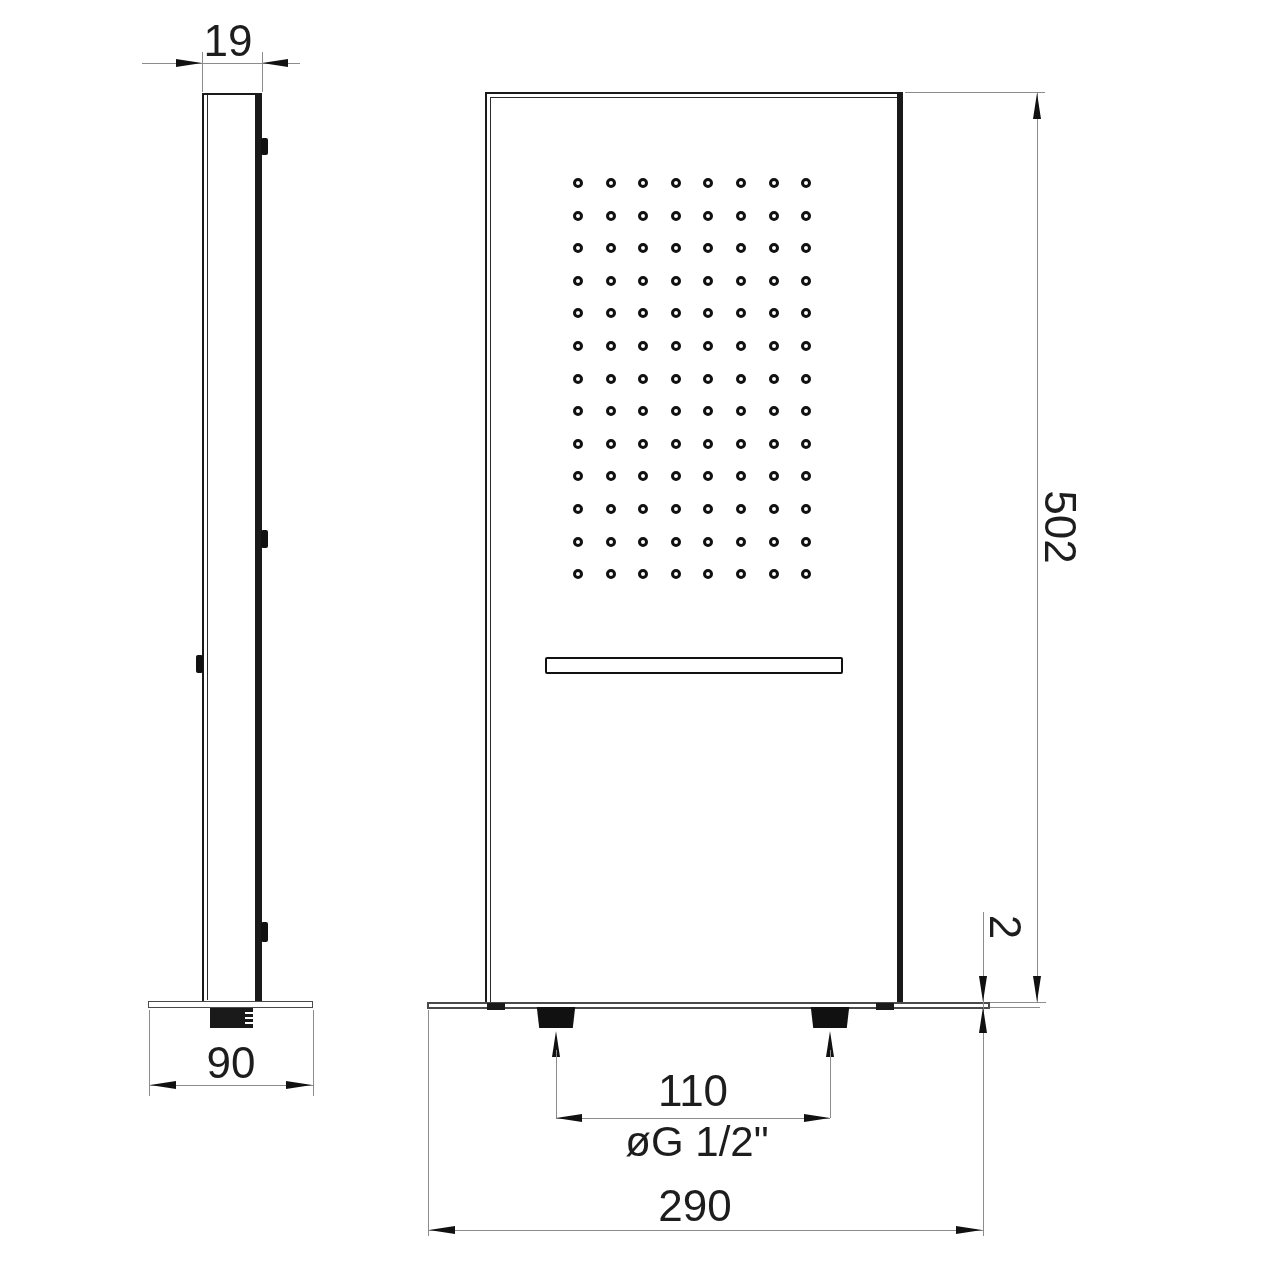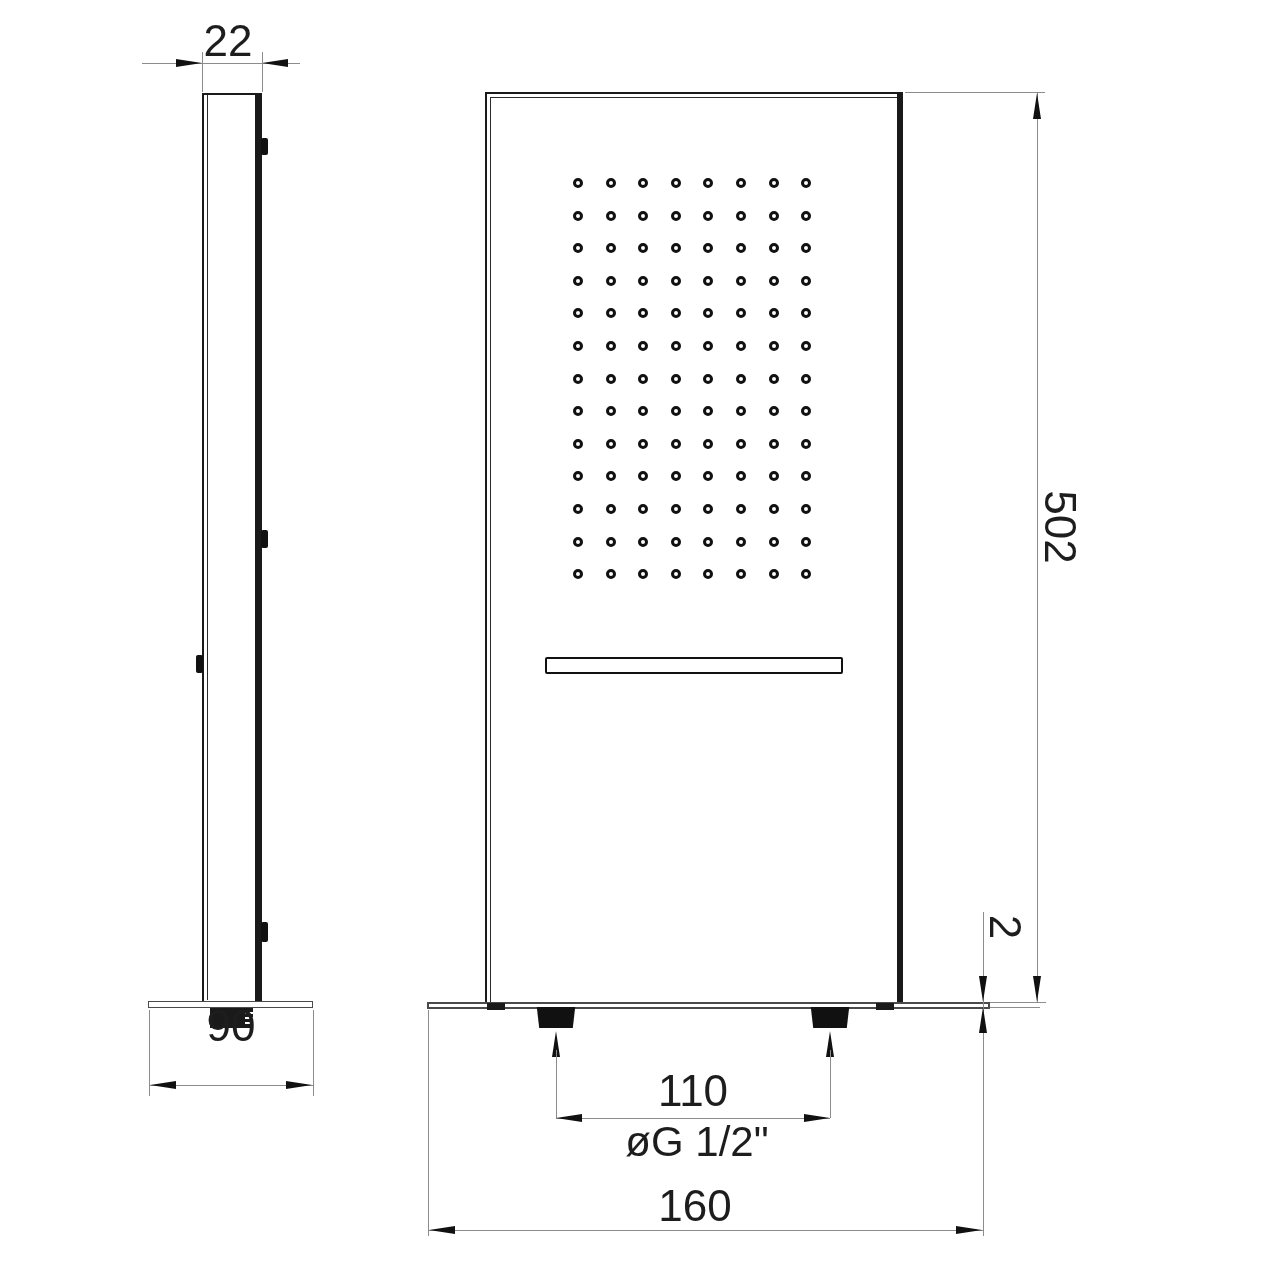--- a/index.html
+++ b/index.html
@@ -39,21 +39,21 @@
   .slot{position:absolute;box-sizing:border-box;border:2.5px solid #111;background:#fff;border-radius:2px;}
   .plate{position:absolute;box-sizing:border-box;background:#fff;}
 </style>
 </head>
 <body>
 
 <div id="canvas">
 
   <div>
 
-    <div class="dim-text" style="left:168px;top:19px;width:120px;">22</div>
+    <div class="dim-text" style="left:168px;top:19px;width:120px;">19</div>
     <div class="dl" style="left:142px;top:63px;width:158px;height:1px;"></div>
     <div class="ar-r" style="left:176px;top:59px;"></div>
     <div class="ar-l" style="left:262px;top:59px;"></div>
     <div class="dl" style="left:202px;top:52px;width:1px;height:40px;"></div>
     <div class="dl" style="left:262px;top:52px;width:1px;height:40px;"></div>
 
     <div class="ln" style="left:202px;top:93px;width:2px;height:909px;"></div>
     <div class="ln1" style="left:207px;top:95px;width:1px;height:905px;"></div>
     <div class="ln" style="left:202px;top:93px;width:60px;height:2px;"></div>
     <div class="ln" style="left:255px;top:93px;width:7px;height:909px;"></div>
@@ -67,21 +67,21 @@
     <div class="solid" style="left:210px;top:1008px;width:43px;height:20px;"></div>
     <div class="ln" style="left:245px;top:1012px;width:8px;height:2px;background:#fff;"></div>
     <div class="ln" style="left:245px;top:1017px;width:8px;height:2px;background:#fff;"></div>
     <div class="ln" style="left:245px;top:1022px;width:8px;height:2px;background:#fff;"></div>
 
     <div class="dl" style="left:149px;top:1010px;width:1px;height:86px;"></div>
     <div class="dl" style="left:313px;top:1010px;width:1px;height:86px;"></div>
     <div class="dl" style="left:149px;top:1085px;width:164px;height:1px;"></div>
     <div class="ar-l" style="left:150px;top:1081px;"></div>
     <div class="ar-r" style="left:286px;top:1081px;"></div>
-    <div class="dim-text" style="left:171px;top:1004px;width:120px;">90</div>
+    <div class="dim-text" style="left:171px;top:1041px;width:120px;">90</div>
   </div>
 
   <div>
 
     <div class="ln" style="left:485px;top:92px;width:2px;height:910px;"></div>
     <div class="ln1" style="left:490px;top:97px;width:1px;height:905px;"></div>
     <div class="ln" style="left:485px;top:92px;width:418px;height:2px;"></div>
     <div class="ln1" style="left:490px;top:97px;width:407px;height:1px;"></div>
     <div class="ln" style="left:897px;top:92px;width:6px;height:910px;"></div>
 
@@ -215,21 +215,21 @@
     <div class="ar-l" style="left:556px;top:1114px;"></div>
     <div class="ar-r" style="left:804px;top:1114px;"></div>
     <div class="dim-text" style="left:633px;top:1069px;width:120px;">110</div>
     <div class="dim-text" style="left:597px;top:1121px;width:200px;font-size:42px;">øG 1/2"</div>
 
     <div class="dl" style="left:428px;top:1010px;width:1px;height:226px;"></div>
     <div class="dl" style="left:983px;top:912px;width:1px;height:324px;"></div>
     <div class="dl" style="left:428px;top:1230px;width:555px;height:1px;"></div>
     <div class="ar-l" style="left:429px;top:1226px;"></div>
     <div class="ar-r" style="left:956px;top:1226px;"></div>
-    <div class="dim-text" style="left:635px;top:1184px;width:120px;">160</div>
+    <div class="dim-text" style="left:635px;top:1184px;width:120px;">290</div>
 
     <div class="ar-d" style="left:979px;top:976px;"></div>
     <div class="ar-u" style="left:979px;top:1007px;"></div>
     <div class="dim-text rot90" style="left:975px;top:905px;width:60px;height:44px;">
       <span>2</span>
     </div>
 
     <div class="dl" style="left:905px;top:92px;width:140px;height:1px;"></div>
     <div class="dl" style="left:1037px;top:92px;width:1px;height:910px;"></div>
     <div class="ar-u" style="left:1033px;top:93px;"></div>

